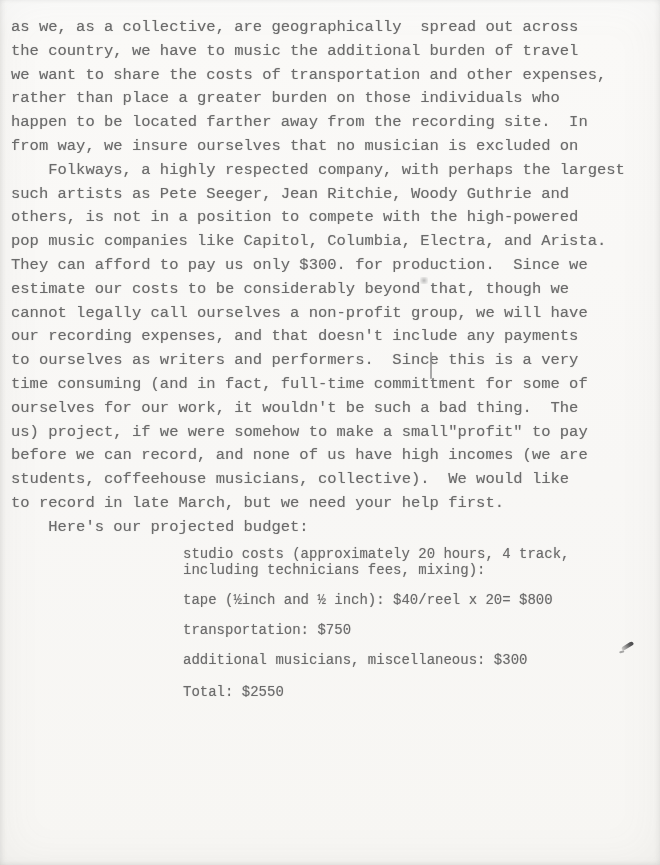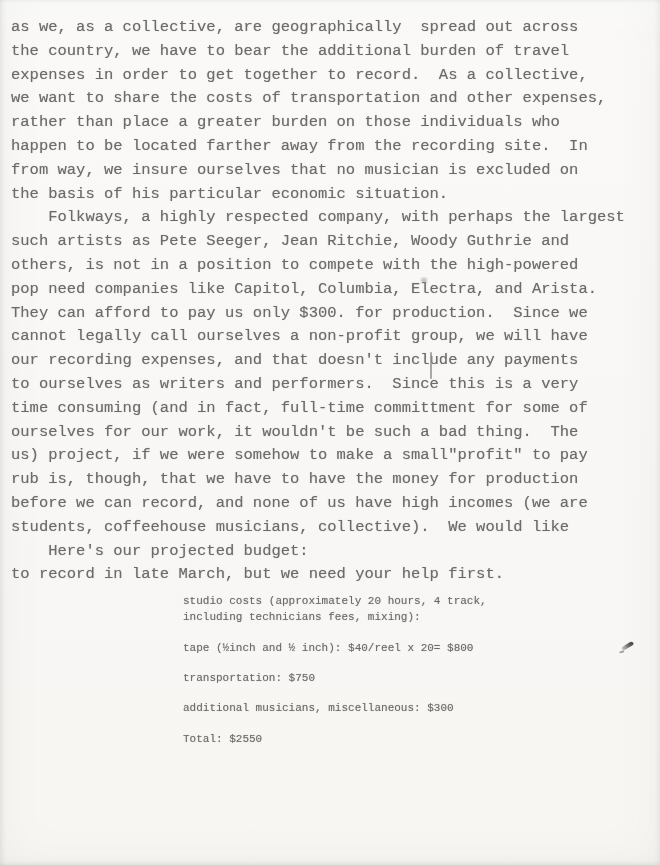--- a/index.html
+++ b/index.html
@@ -27,21 +27,21 @@
     font-size: 15.5px;
     line-height: 23.8px;
   }
   .line {
     white-space: pre;
     min-height: 23.8px;
     text-shadow: 0 0 1px rgba(100, 100, 100, 0.45);
   }
   .budget {
     margin: 6px 0 5px 183px;
-    font-size: 11px;
+    font-size: 14px;
     line-height: 16.2px;
   }
   .budget .line {
     min-height: 16.2px;
   }
   .budget-item {
     margin-top: 14px;
   }
   .budget-total {
     margin-top: 15px;
@@ -89,43 +89,41 @@
     opacity: 0.6;
   }
 </style>
 </head>
 <body>
 
 <div class="page">
 
   <div class="letter-body">
     <div class="line">as we, as a collective, are geographically  spread out across</div>
-    <div class="line">the country, we have to bear the additional burden of travel</div>
-    <div class="line">expenses in order to get together to record.  As a collective,</div>
+    <div class="line">the country, we have to music the additional burden of travel</div>
     <div class="line">we want to share the costs of transportation and other expenses,</div>
     <div class="line">rather than place a greater burden on those individuals who</div>
     <div class="line">happen to be located farther away from the recording site.  In</div>
     <div class="line">from way, we insure ourselves that no musician is excluded on</div>
-    <div class="line">the basis of his particular economic situation.</div>
     <div class="line">    Folkways, a highly respected company, with perhaps the largest</div>
     <div class="line">such artists as Pete Seeger, Jean Ritchie, Woody Guthrie and</div>
     <div class="line">others, is not in a position to compete with the high-powered</div>
-    <div class="line">pop need companies like Capitol, Columbia, Electra, and Arista.</div>
+    <div class="line">pop music companies like Capitol, Columbia, Electra, and Arista.</div>
     <div class="line">They can afford to pay us only $300. for production.  Since we</div>
+    <div class="line">estimate our costs to be considerably beyond that, though we</div>
     <div class="line">cannot legally call ourselves a non-profit group, we will have</div>
     <div class="line">our recording expenses, and that doesn't include any payments</div>
     <div class="line">to ourselves as writers and performers.  Since this is a very</div>
     <div class="line">time consuming (and in fact, full-time committment for some of</div>
     <div class="line">ourselves for our work, it wouldn't be such a bad thing.  The</div>
     <div class="line">us) project, if we were somehow to make a small"profit" to pay</div>
-    <div class="line">rub is, though, that we have to have the money for production</div>
     <div class="line">before we can record, and none of us have high incomes (we are</div>
     <div class="line">students, coffeehouse musicians, collective).  We would like</div>
+    <div class="line">to record in late March, but we need your help first.</div>
     <div class="line">    Here's our projected budget:</div>
-    <div class="line">to record in late March, but we need your help first.</div>
   </div>
 
   <div class="budget">
     <div class="budget-block">
       <div class="line">studio costs (approximately 20 hours, 4 track,</div>
       <div class="line">including technicians fees, mixing):</div>
     </div>
     <div class="line budget-item">tape (½inch and ½ inch): $40/reel x 20= $800</div>
     <div class="line budget-item">transportation: $750</div>
     <div class="line budget-item">additional musicians, miscellaneous: $300</div>

